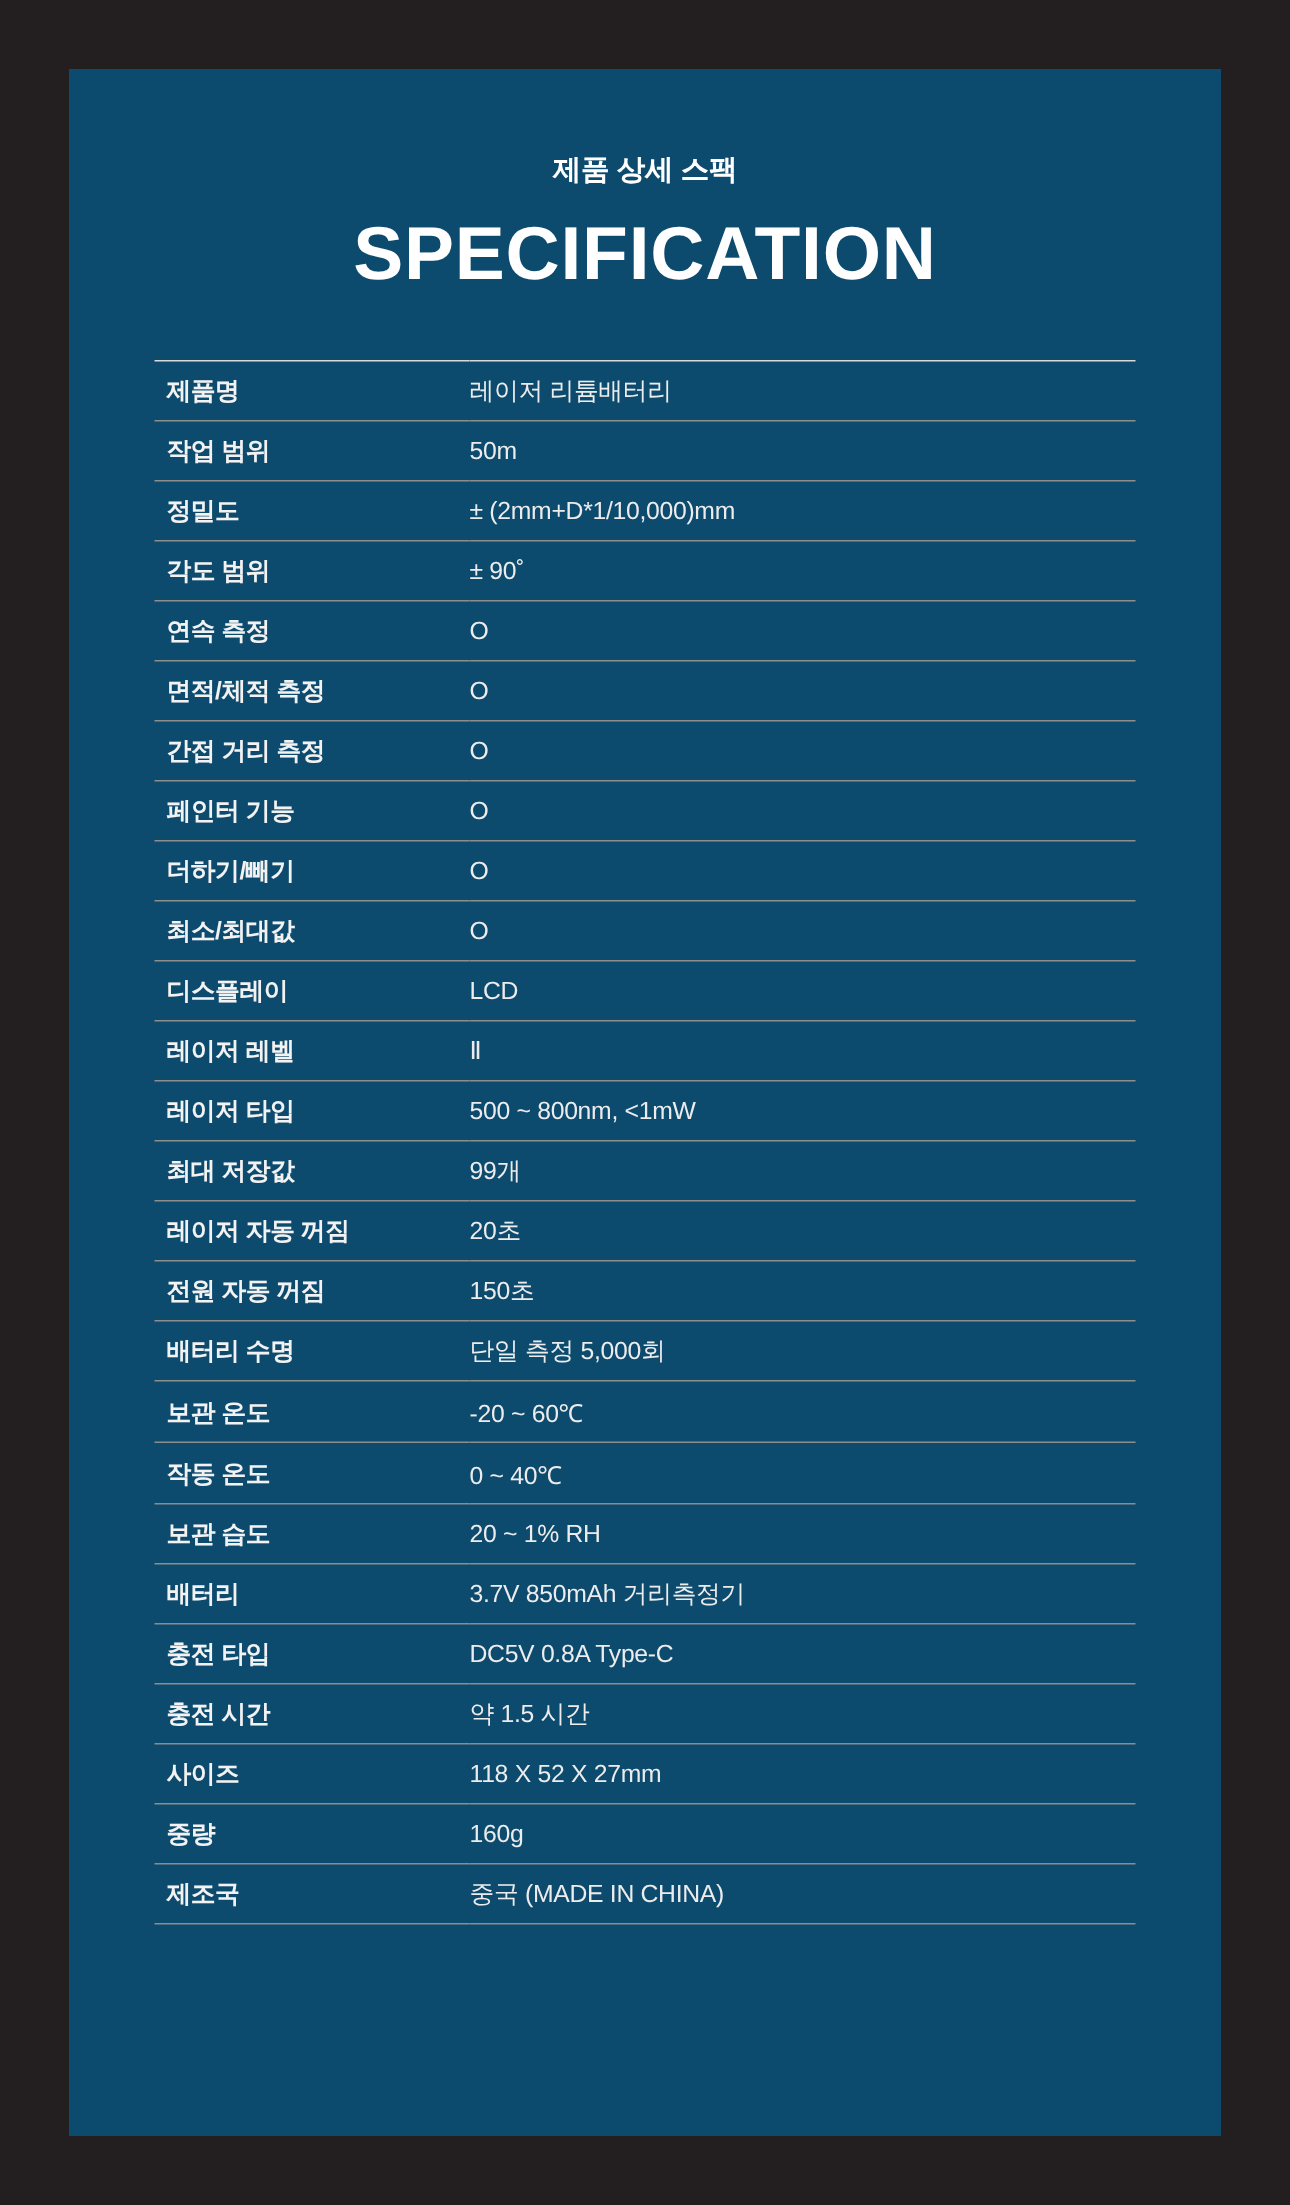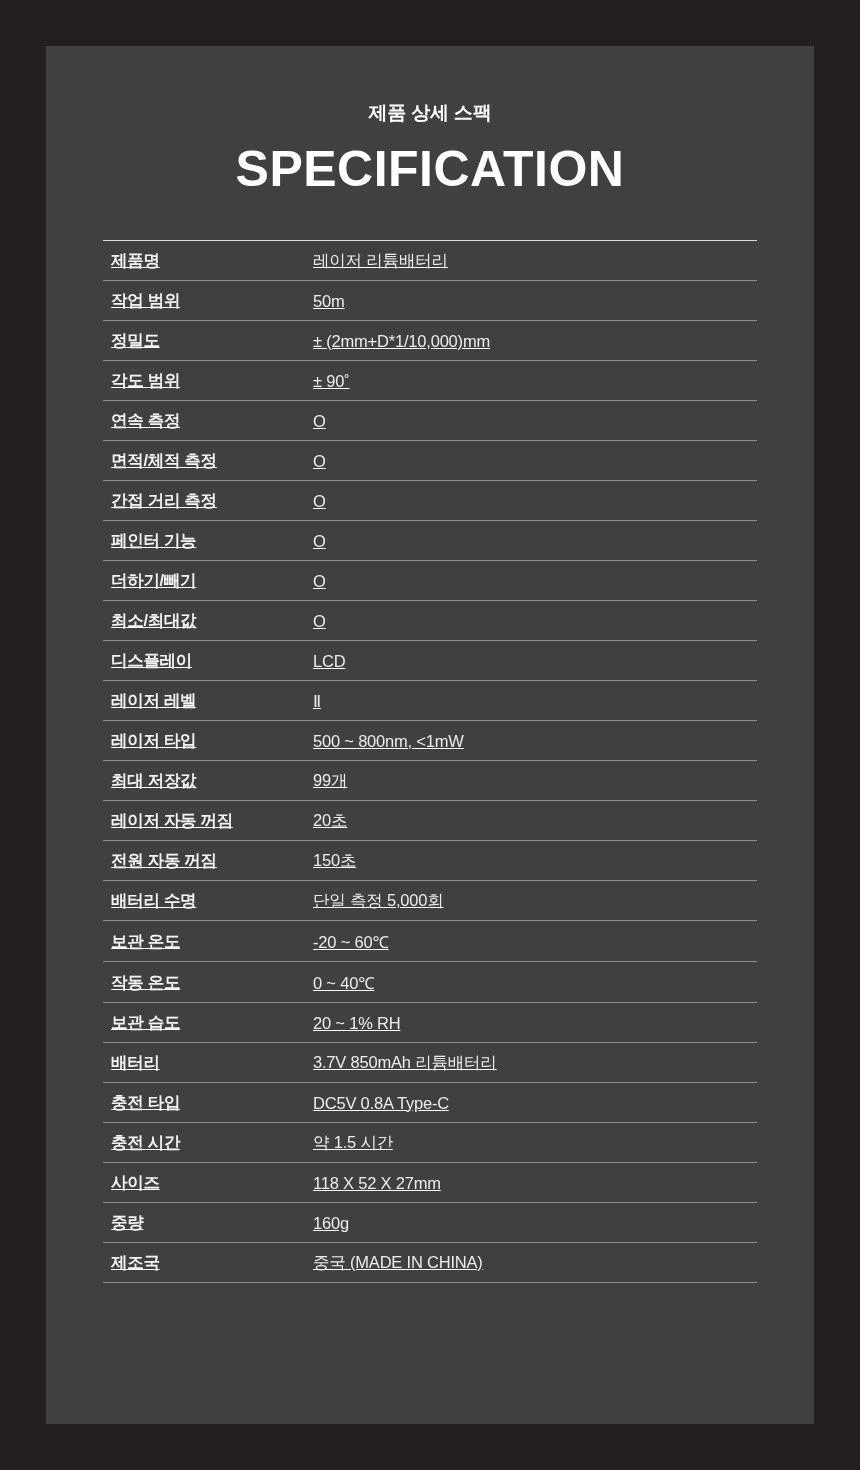--- a/index.html
+++ b/index.html
@@ -16,21 +16,21 @@
   }
   .page {
     position: relative;
     width: 860px;
     height: 1470px;
     background: #231f20;
     box-sizing: border-box;
     padding: 46px 46px 46px 46px;
   }
   .sheet {
-    background: #404040;
+    background: #0c4a6e;
     width: 768px;
     height: 1378px;
     box-sizing: border-box;
     padding: 0;
   }
   .header {
     padding-top: 54px;
     text-align: center;
   }
   .eyebrow {
@@ -44,21 +44,20 @@
     font-size: 50px;
     font-weight: bold;
     letter-spacing: 0.5px;
     color: #ffffff;
     margin: 0;
   }
   .spec-table {
     margin: 42px auto 0 auto;
     width: 654px;
     border-collapse: collapse;
-    text-decoration: underline;
   }
   .spec-table tr {
     border-bottom: 1.5px solid #8d8d8d;
   }
   .spec-table tr.first-row {
     border-top: 1.5px solid #d9d9d9;
   }
   .spec-table td {
     padding: 9px 0 8px 0;
     font-size: 16.5px;
@@ -166,21 +165,21 @@
           <tr>
             <td class="label">작동 온도</td>
             <td class="value">0 ~ 40℃</td>
           </tr>
           <tr>
             <td class="label">보관 습도</td>
             <td class="value">20 ~ 1% RH</td>
           </tr>
           <tr>
             <td class="label">배터리</td>
-            <td class="value">3.7V 850mAh 리튬배터리</td>
+            <td class="value">3.7V 850mAh 거리측정기</td>
           </tr>
           <tr>
             <td class="label">충전 타입</td>
             <td class="value">DC5V 0.8A Type-C</td>
           </tr>
           <tr>
             <td class="label">충전 시간</td>
             <td class="value">약 1.5 시간</td>
           </tr>
           <tr>

